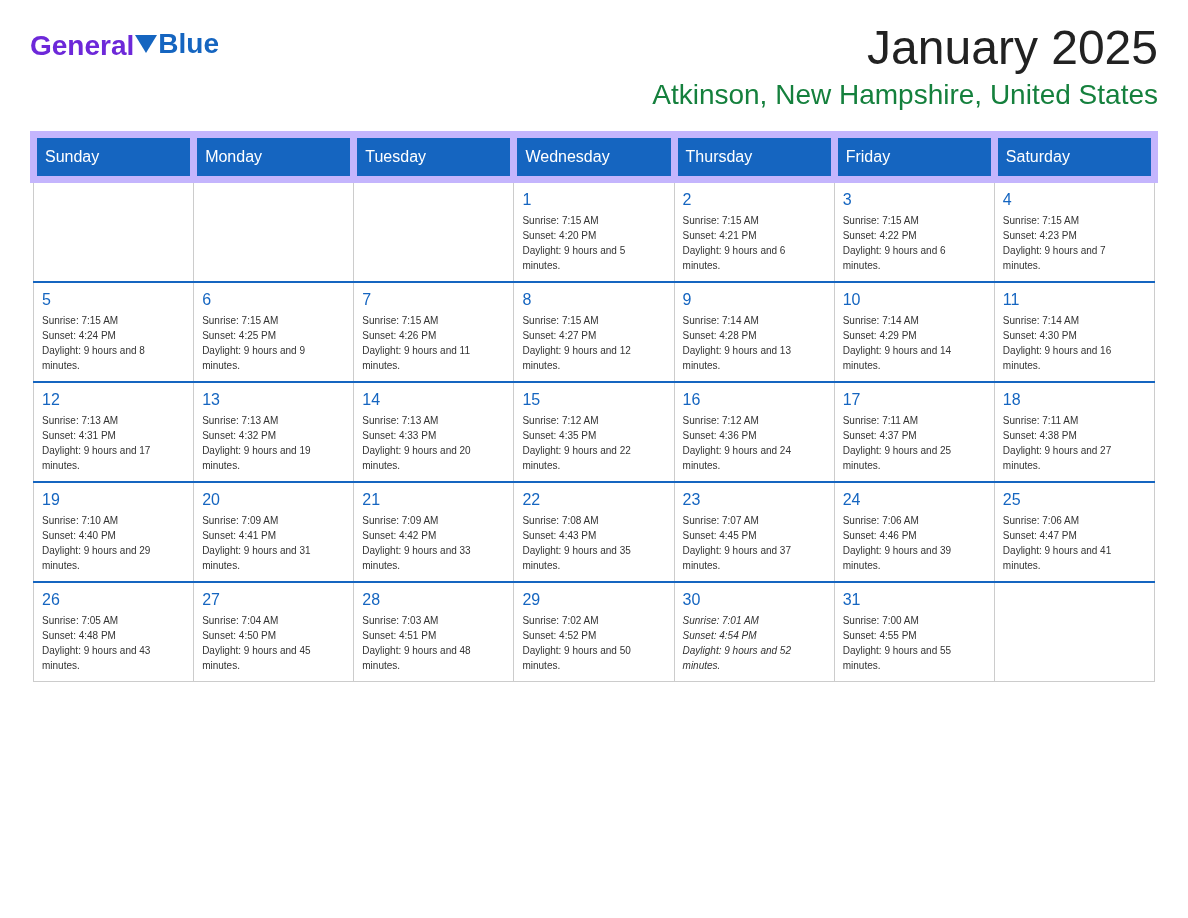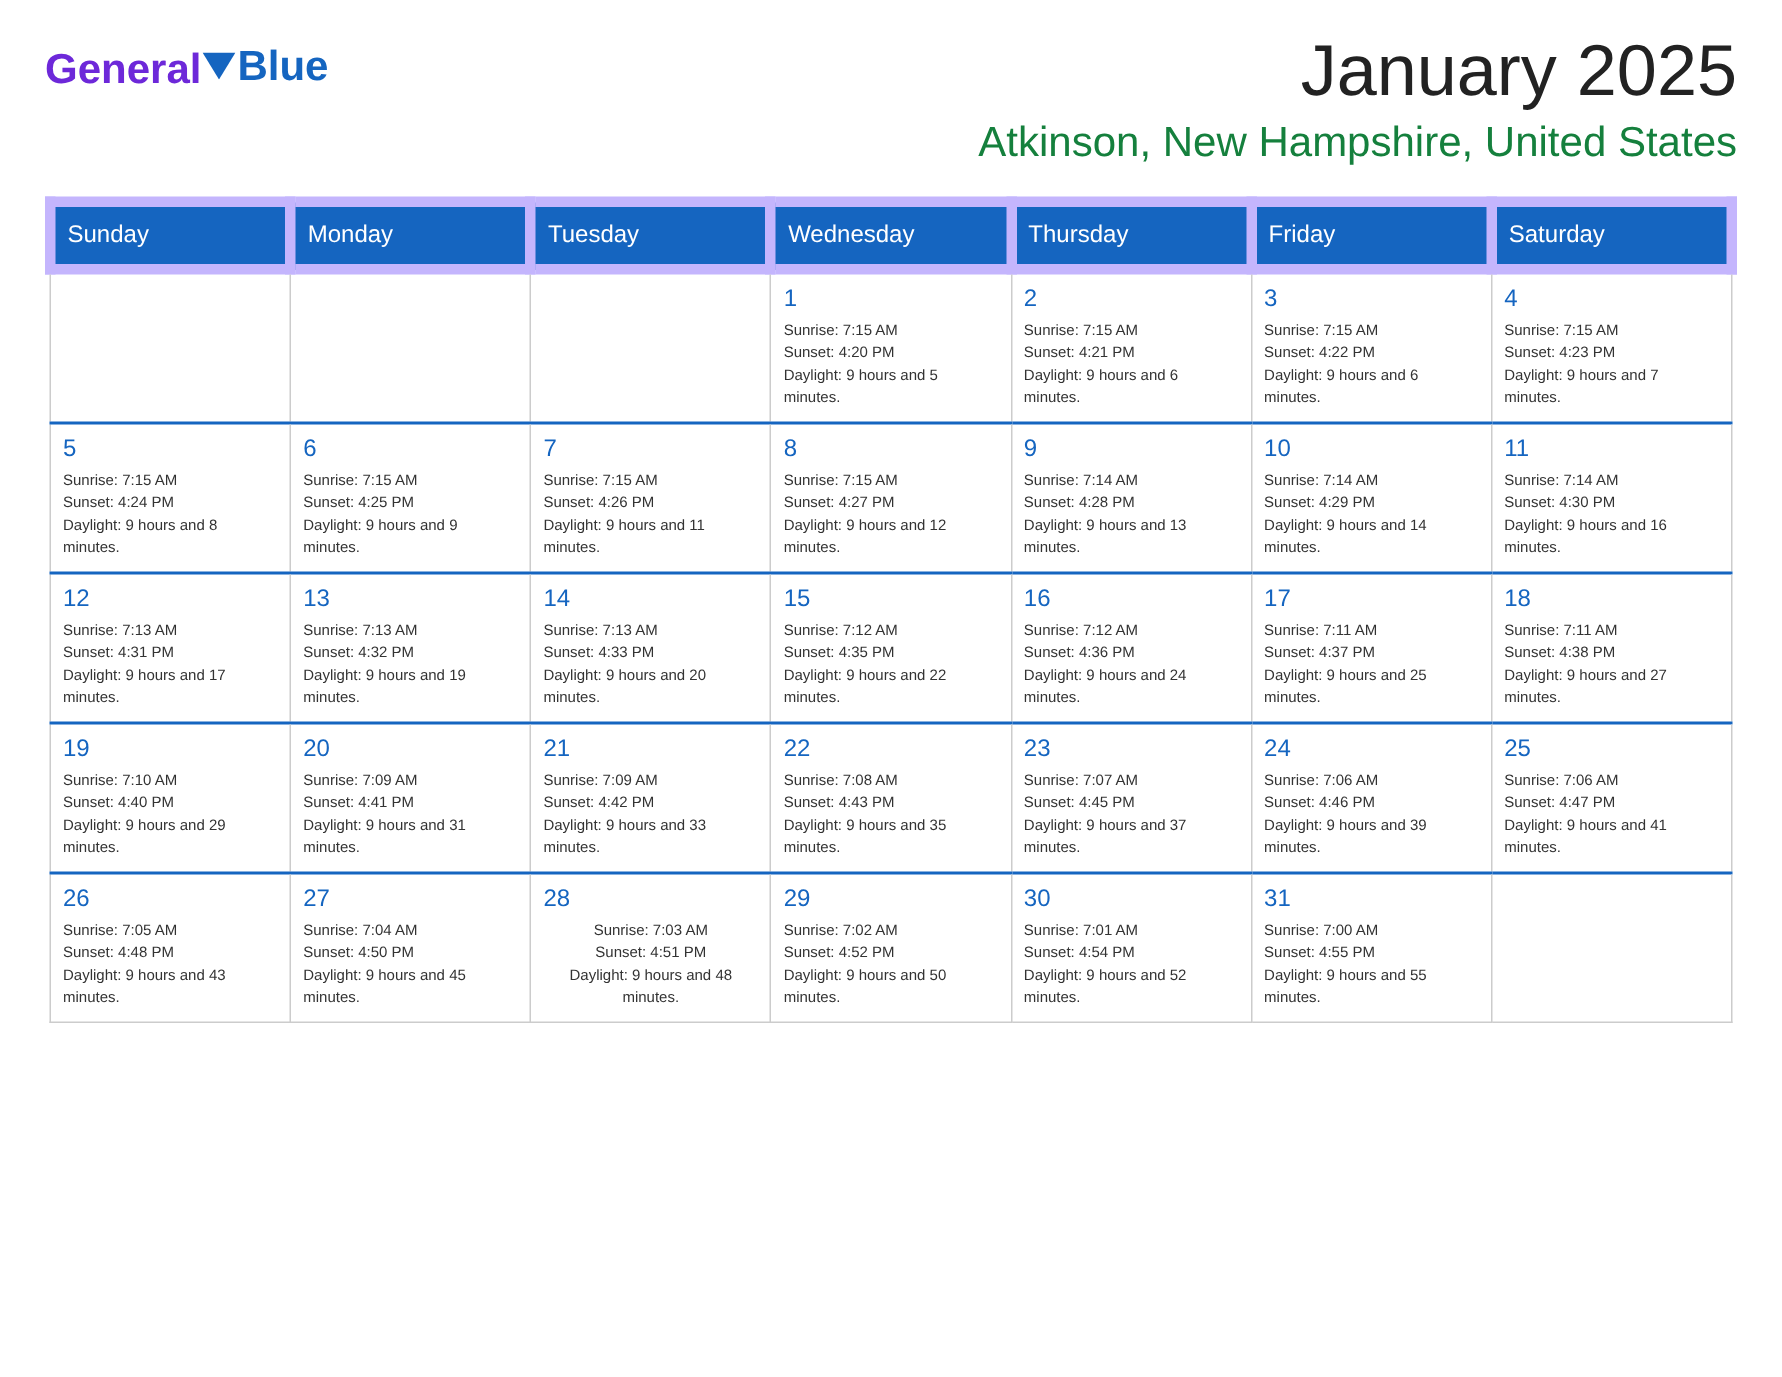--- a/index.html
+++ b/index.html
@@ -276,33 +276,33 @@
 Daylight: 9 hours and 43 minutes.</div>
         </td>
         <td>
           <span class="day-number">27</span>
           <div class="day-info" style="white-space: pre-line;">Sunrise: 7:04 AM
 Sunset: 4:50 PM
 Daylight: 9 hours and 45 minutes.</div>
         </td>
         <td>
           <span class="day-number">28</span>
-          <div class="day-info" style="white-space: pre-line; text-align: center;">Sunrise: 7:03 AM
+          <div class="day-info" style="white-space: pre-line;">Sunrise: 7:03 AM
 Sunset: 4:51 PM
 Daylight: 9 hours and 48 minutes.</div>
         </td>
         <td>
           <span class="day-number">29</span>
           <div class="day-info" style="white-space: pre-line;">Sunrise: 7:02 AM
 Sunset: 4:52 PM
 Daylight: 9 hours and 50 minutes.</div>
         </td>
         <td>
           <span class="day-number">30</span>
-          <div class="day-info" style="white-space: pre-line;">Sunrise: 7:01 AM
+          <div class="day-info" style="white-space: pre-line; font-style: italic;">Sunrise: 7:01 AM
 Sunset: 4:54 PM
 Daylight: 9 hours and 52 minutes.</div>
         </td>
         <td>
           <span class="day-number">31</span>
           <div class="day-info" style="white-space: pre-line;">Sunrise: 7:00 AM
 Sunset: 4:55 PM
 Daylight: 9 hours and 55 minutes.</div>
         </td>
         <td class="empty-cell"></td>

